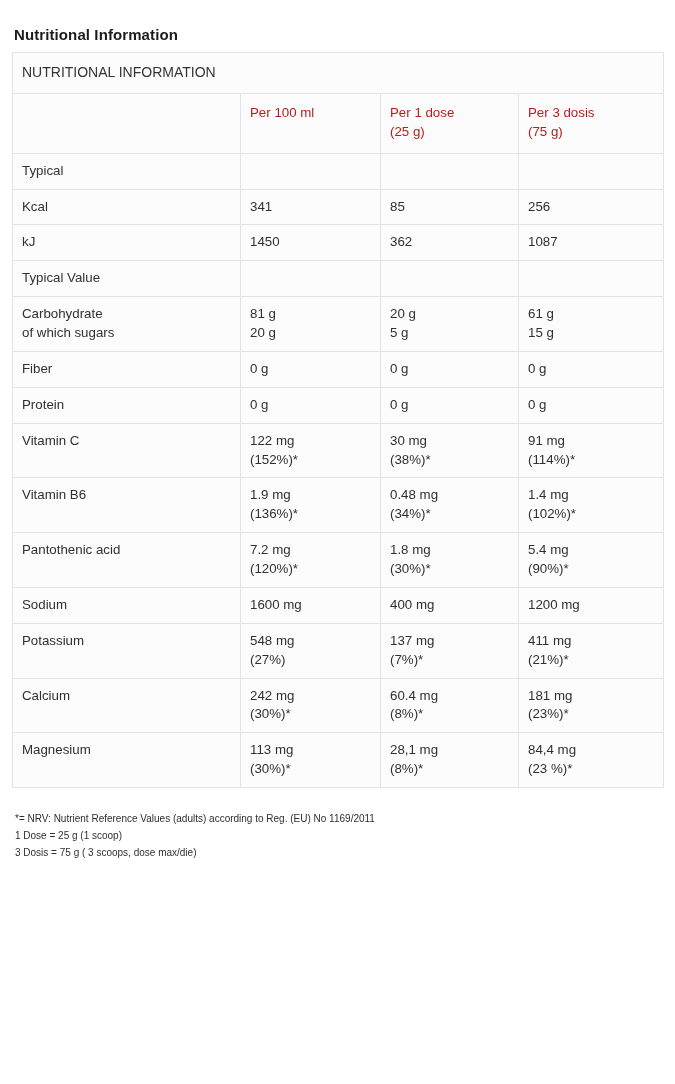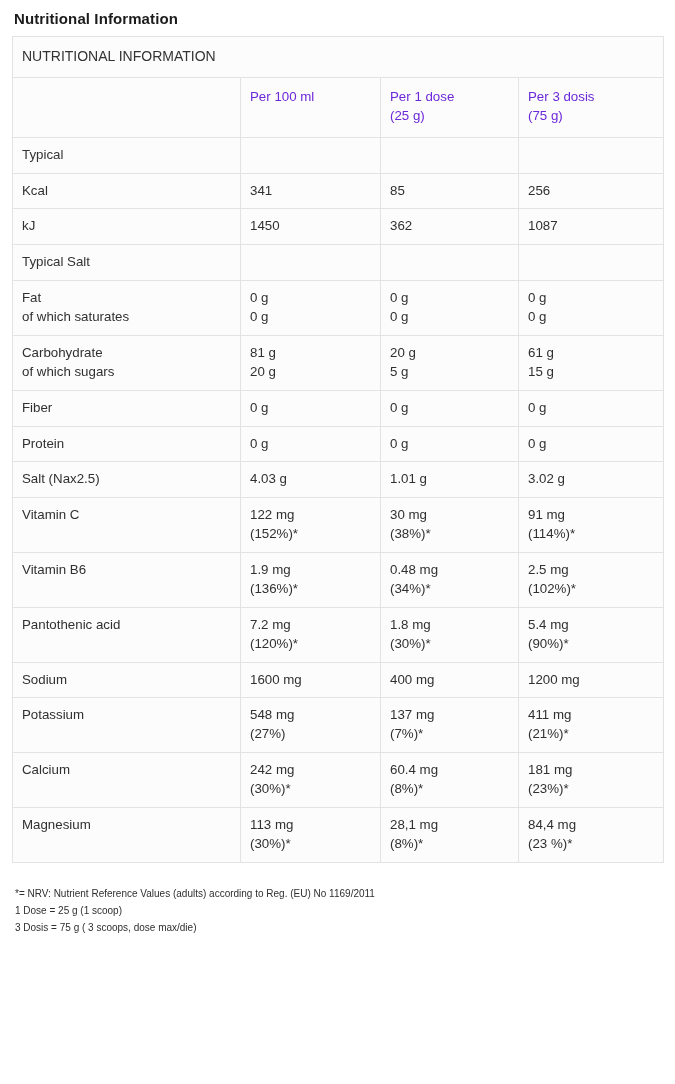--- a/index.html
+++ b/index.html
@@ -10,21 +10,21 @@
   body {
     width: 675px;
     min-height: 1084px;
     font-family: "Liberation Sans", sans-serif;
     color: #2d2d2d;
     -webkit-font-smoothing: antialiased;
   }
   .page {
     width: 675px;
     box-sizing: border-box;
-    padding: 8px 12px 10px 12px;
+    padding: 24px 12px 10px 12px;
   }
   .page-title {
     font-size: 15px;
     font-weight: bold;
     color: #1c1c1c;
     margin: 2px 0 9px 2px;
     letter-spacing: 0.1px;
   }
   table.nutri {
     border-collapse: collapse;
@@ -46,21 +46,21 @@
   .col-v2 { width: 138px; }
   .col-v3 { width: 145px; }
 
   tr.caption-row td {
     font-size: 14px;
     color: #333333;
     padding-top: 10px;
     padding-bottom: 10px;
   }
   tr.header-row td {
-    color: #6d28d9;
+    color: #b91c1c;
     padding-top: 10px;
     padding-bottom: 11px;
   }
   tr.section-row td {
     color: #333333;
   }
   .sub {
     display: block;
   }
   .empty-cell { color: transparent; }
@@ -116,42 +116,24 @@
           <td>85</td>
           <td>256</td>
         </tr>
         <tr class="data-row">
           <td>kJ</td>
           <td>1450</td>
           <td>362</td>
           <td>1087</td>
         </tr>
         <tr class="section-row">
-          <td>Typical Salt</td>
-          <td class="empty-cell"></td>
-          <td class="empty-cell"></td>
-          <td class="empty-cell"></td>
-        </tr>
-        <tr class="data-row">
-          <td>
-            <span class="sub">Fat</span>
-            <span class="sub">of which saturates</span>
-          </td>
-          <td>
-            <span class="sub">0 g</span>
-            <span class="sub">0 g</span>
-          </td>
-          <td>
-            <span class="sub">0 g</span>
-            <span class="sub">0 g</span>
-          </td>
-          <td>
-            <span class="sub">0 g</span>
-            <span class="sub">0 g</span>
-          </td>
+          <td>Typical Value</td>
+          <td class="empty-cell"></td>
+          <td class="empty-cell"></td>
+          <td class="empty-cell"></td>
         </tr>
         <tr class="data-row">
           <td>
             <span class="sub">Carbohydrate</span>
             <span class="sub">of which sugars</span>
           </td>
           <td>
             <span class="sub">81 g</span>
             <span class="sub">20 g</span>
           </td>
@@ -170,26 +152,20 @@
           <td>0 g</td>
           <td>0 g</td>
         </tr>
         <tr class="data-row">
           <td>Protein</td>
           <td>0 g</td>
           <td>0 g</td>
           <td>0 g</td>
         </tr>
         <tr class="data-row">
-          <td>Salt (Nax2.5)</td>
-          <td>4.03 g</td>
-          <td>1.01 g</td>
-          <td>3.02 g</td>
-        </tr>
-        <tr class="data-row">
           <td>Vitamin C</td>
           <td>
             <span class="sub">122 mg</span>
             <span class="sub">(152%)*</span>
           </td>
           <td>
             <span class="sub">30 mg</span>
             <span class="sub">(38%)*</span>
           </td>
           <td>
@@ -201,21 +177,21 @@
           <td>Vitamin B6</td>
           <td>
             <span class="sub">1.9 mg</span>
             <span class="sub">(136%)*</span>
           </td>
           <td>
             <span class="sub">0.48 mg</span>
             <span class="sub">(34%)*</span>
           </td>
           <td>
-            <span class="sub">2.5 mg</span>
+            <span class="sub">1.4 mg</span>
             <span class="sub">(102%)*</span>
           </td>
         </tr>
         <tr class="data-row">
           <td>Pantothenic acid</td>
           <td>
             <span class="sub">7.2 mg</span>
             <span class="sub">(120%)*</span>
           </td>
           <td>

